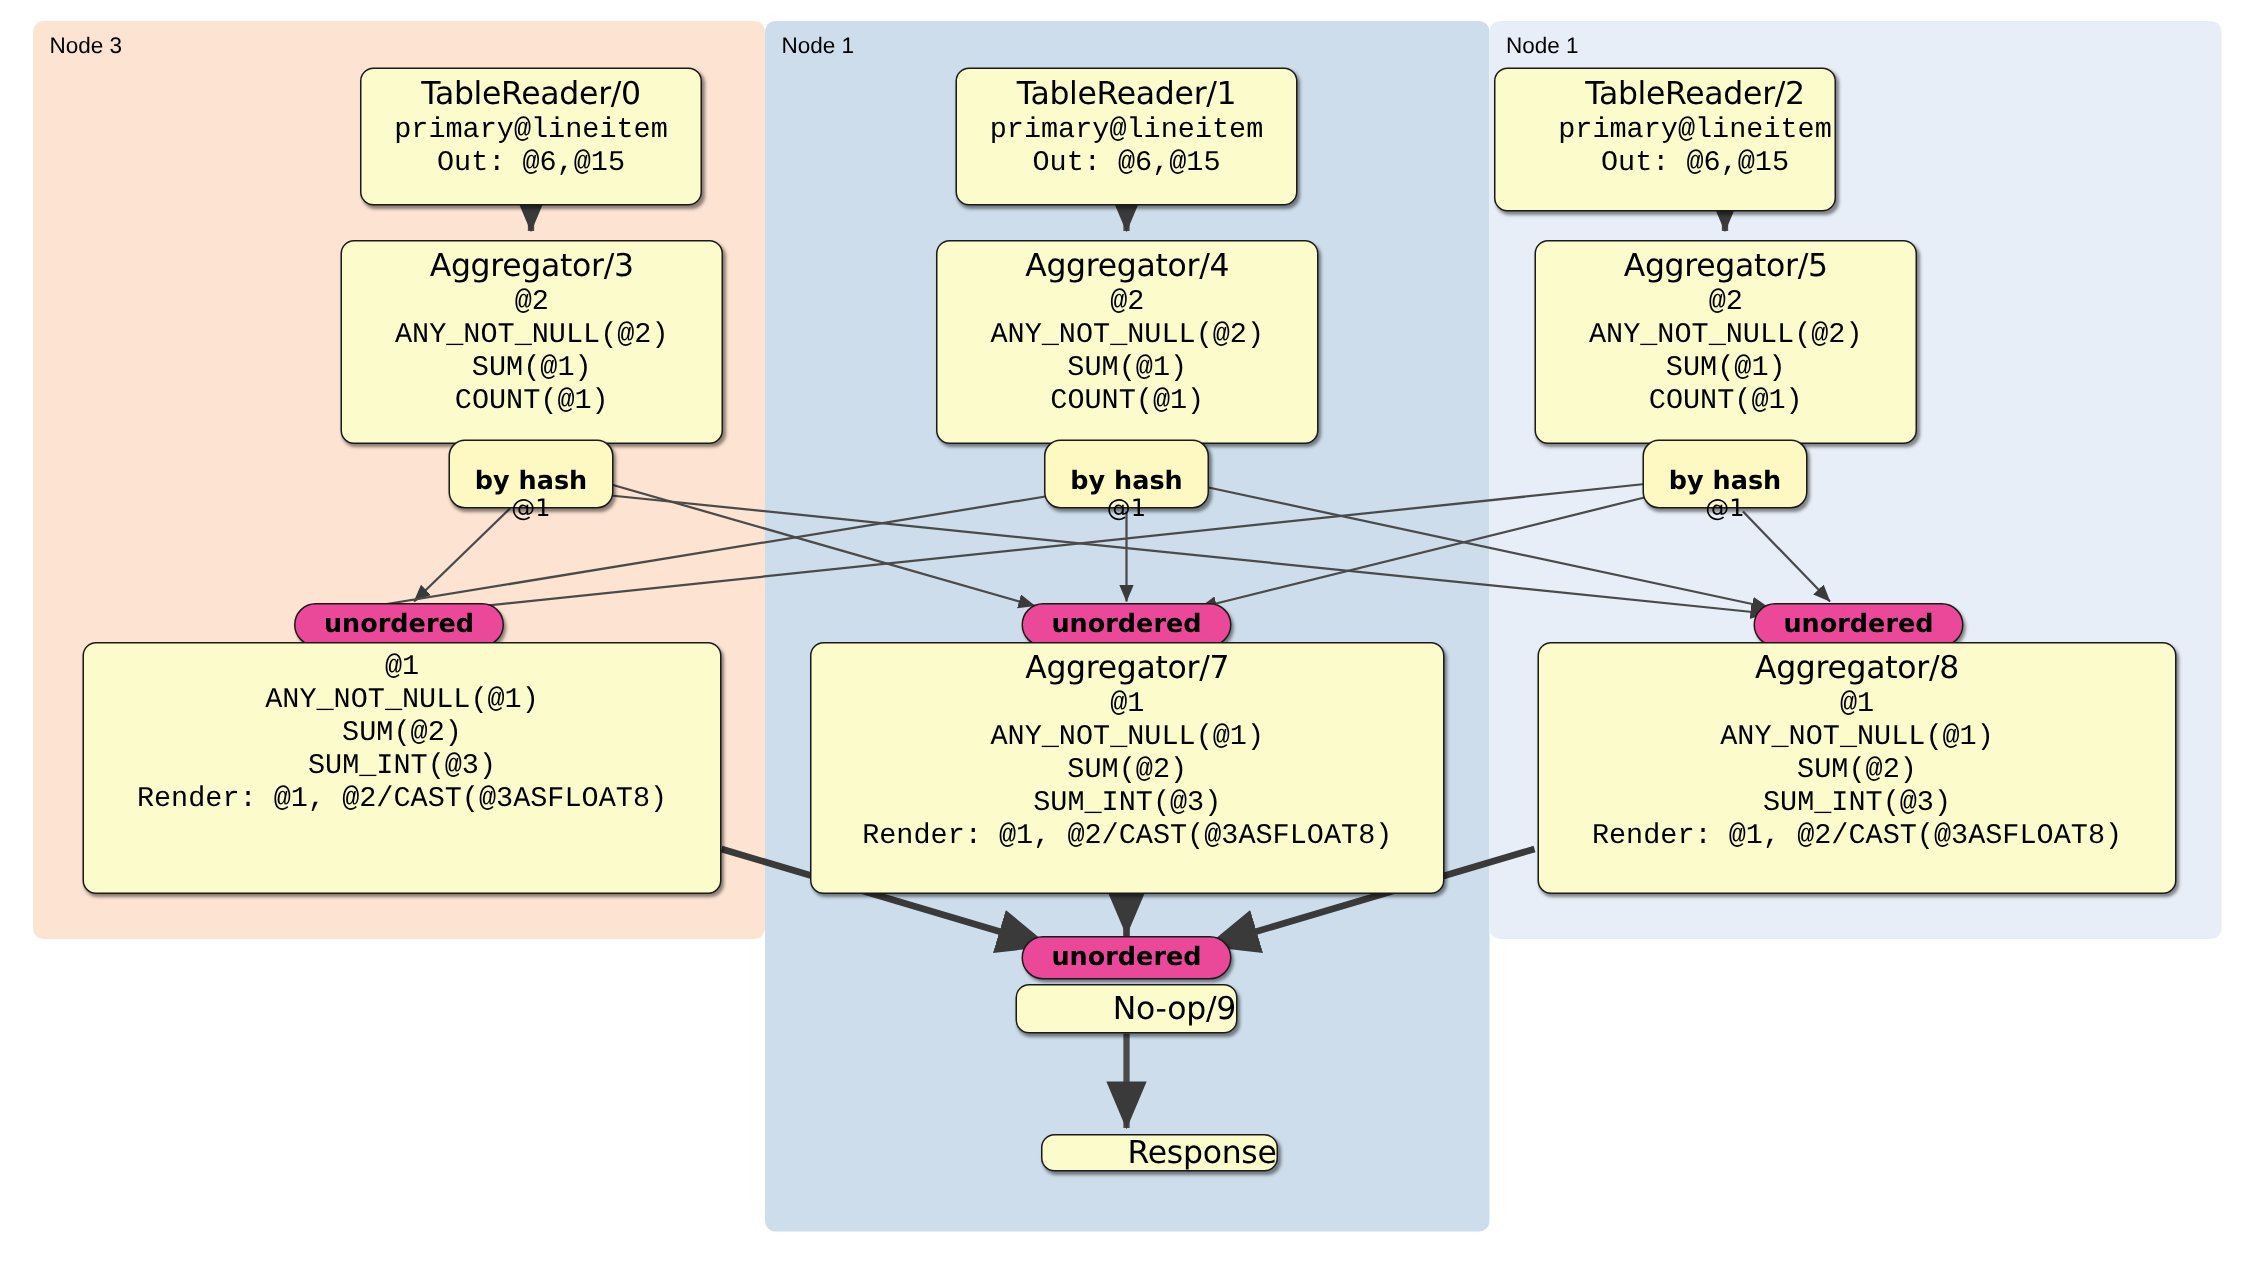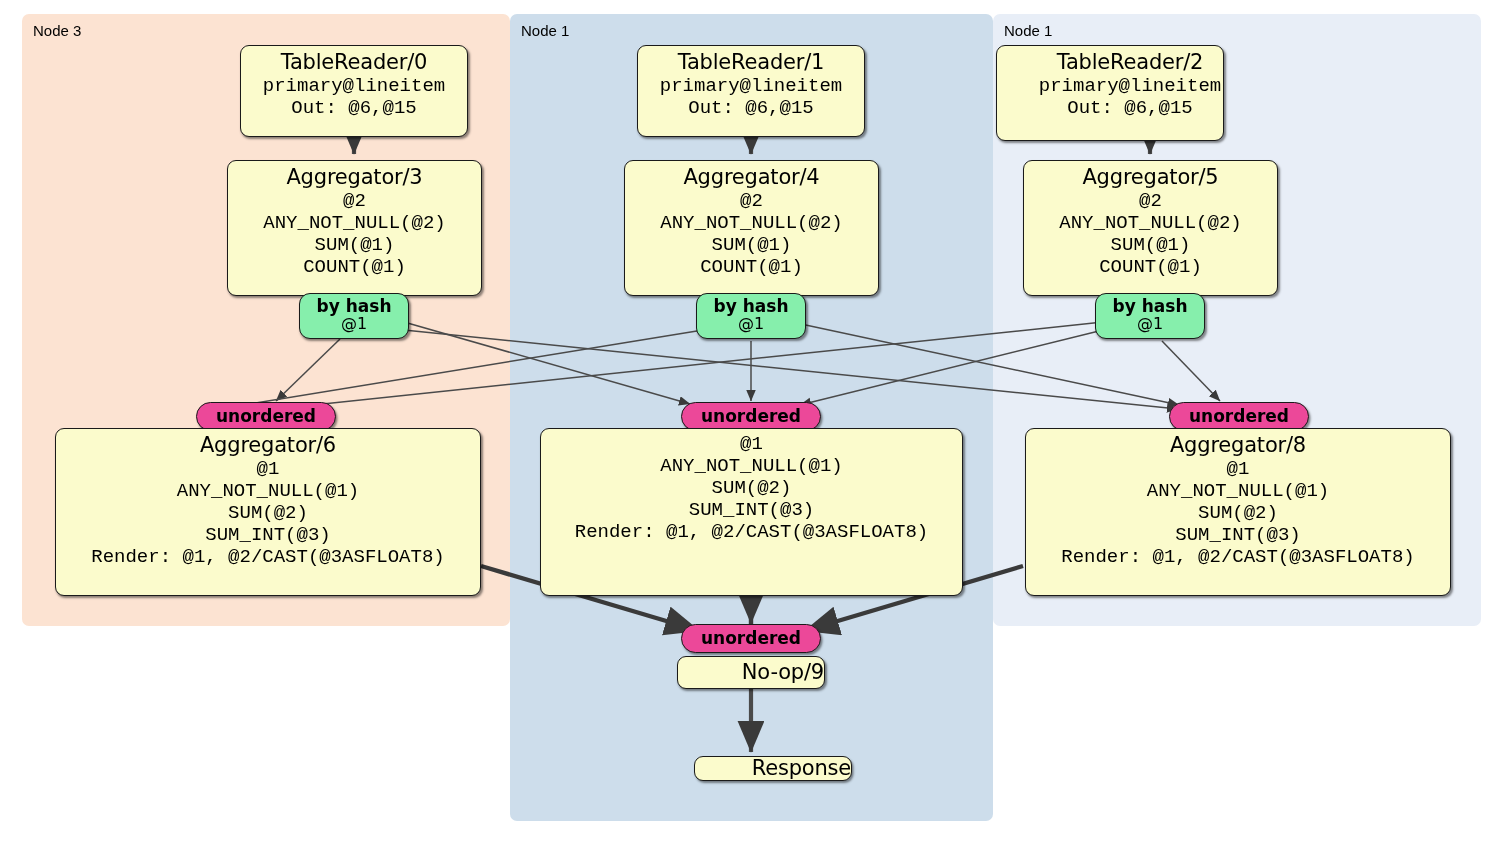--- a/index.html
+++ b/index.html
@@ -87,23 +87,23 @@
   .pill .ttl {
     display: block;
     font-weight: bold;
     font-size: 17px;
   }
   .pill .ln {
     display: block;
     font-size: 16px;
   }
   .pill.hash {
-    background: #86efac;
+    background: #fef9c3;
     border-radius: 11px;
-    padding-top: 3px;
+    padding-top: 18px;
   }
   .pill.unordered {
     background: #ec4899;
     border-radius: 22px;
     display: flex;
     align-items: center;
     justify-content: center;
   }
 </style>
 </head>
@@ -225,29 +225,29 @@
 
   <div class="pill unordered" style="left:681px; top:402px; width:140px; height:29px;">
     <span class="ttl">unordered</span>
   </div>
 
   <div class="pill unordered" style="left:1169px; top:402px; width:140px; height:29px;">
     <span class="ttl">unordered</span>
   </div>
 
   <div class="gbox" style="left:55px; top:428px; width:426px; height:168px;">
-    <span class="ttl">Aggregator/6</span>
     <span class="ln">@1</span>
     <span class="ln">ANY_NOT_NULL(@1)</span>
     <span class="ln">SUM(@2)</span>
     <span class="ln">SUM_INT(@3)</span>
     <span class="ln">Render: @1, @2/CAST(@3ASFLOAT8)</span>
   </div>
 
   <div class="gbox" style="left:540px; top:428px; width:423px; height:168px;">
+    <span class="ttl">Aggregator/7</span>
     <span class="ln">@1</span>
     <span class="ln">ANY_NOT_NULL(@1)</span>
     <span class="ln">SUM(@2)</span>
     <span class="ln">SUM_INT(@3)</span>
     <span class="ln">Render: @1, @2/CAST(@3ASFLOAT8)</span>
   </div>
 
   <div class="gbox" style="left:1025px; top:428px; width:426px; height:168px;">
     <span class="ttl">Aggregator/8</span>
     <span class="ln">@1</span>

